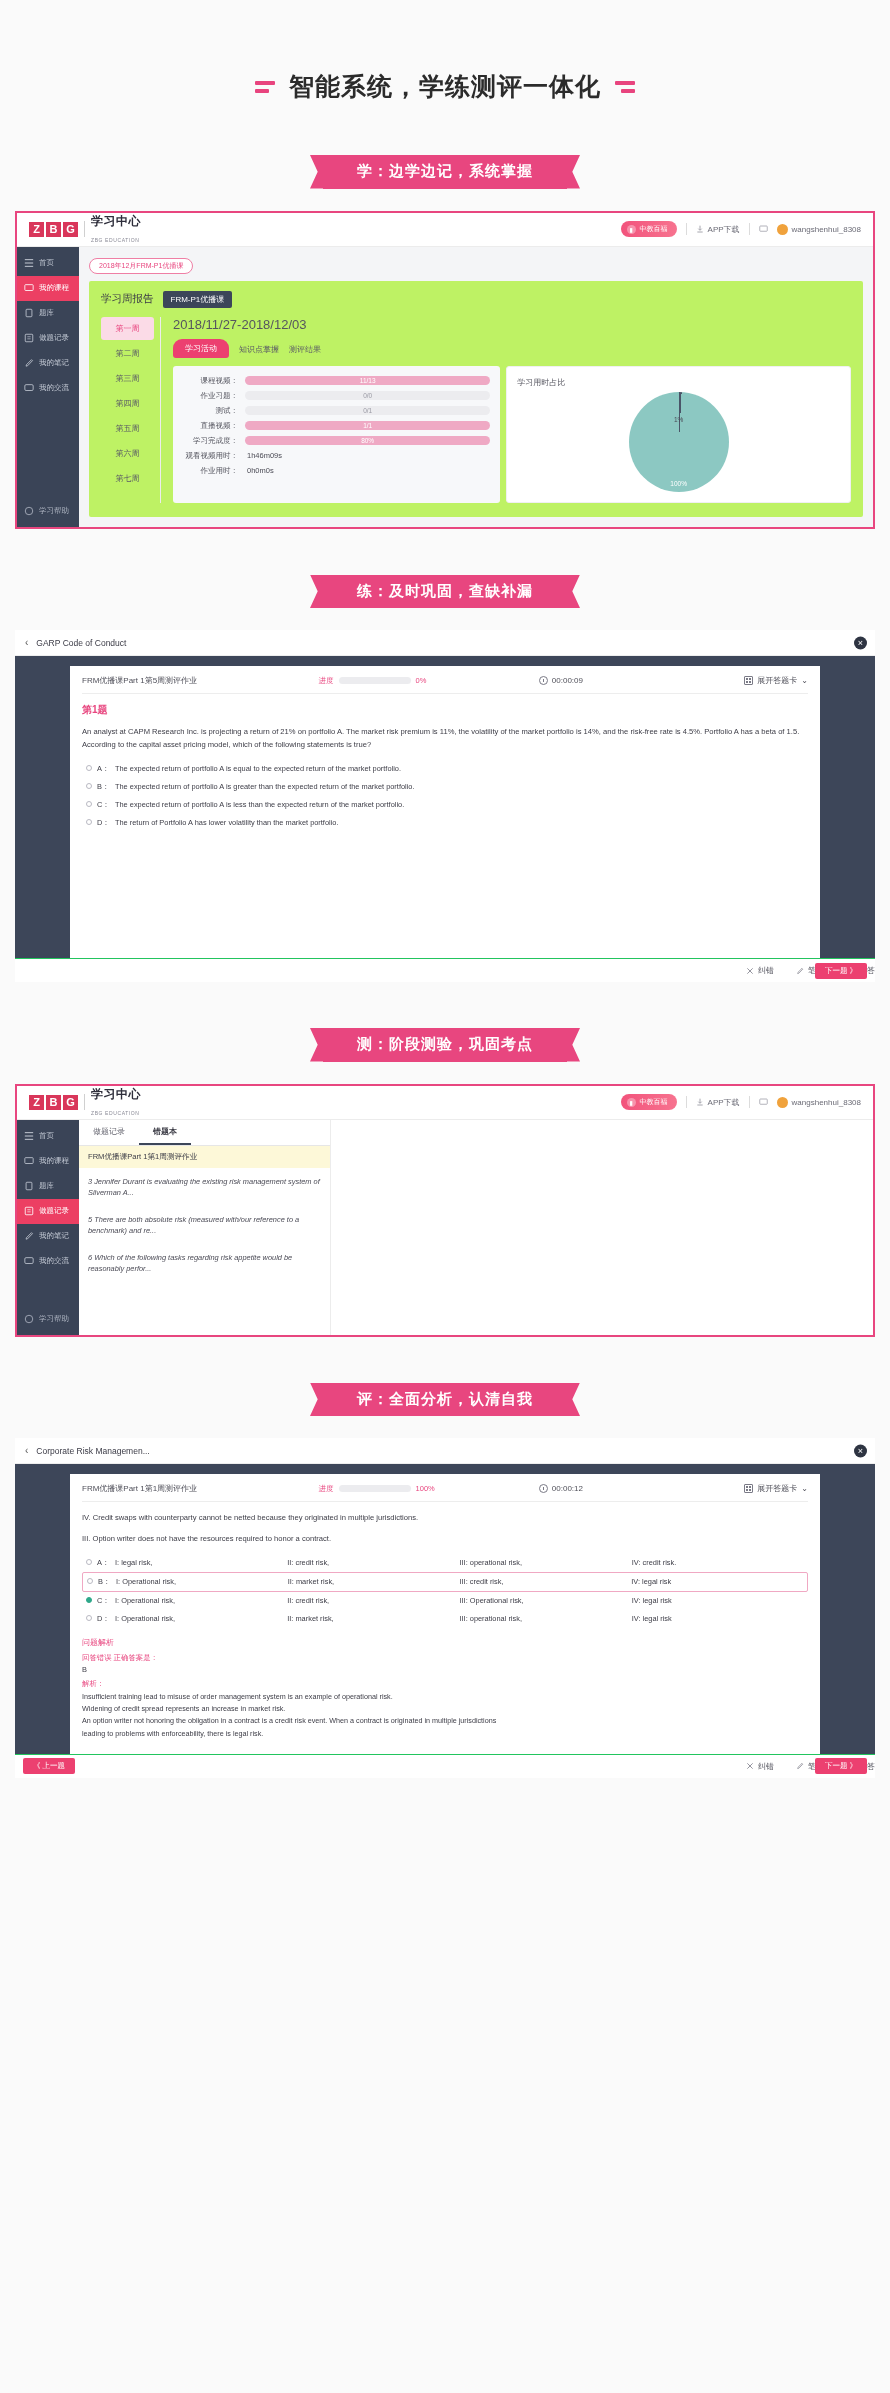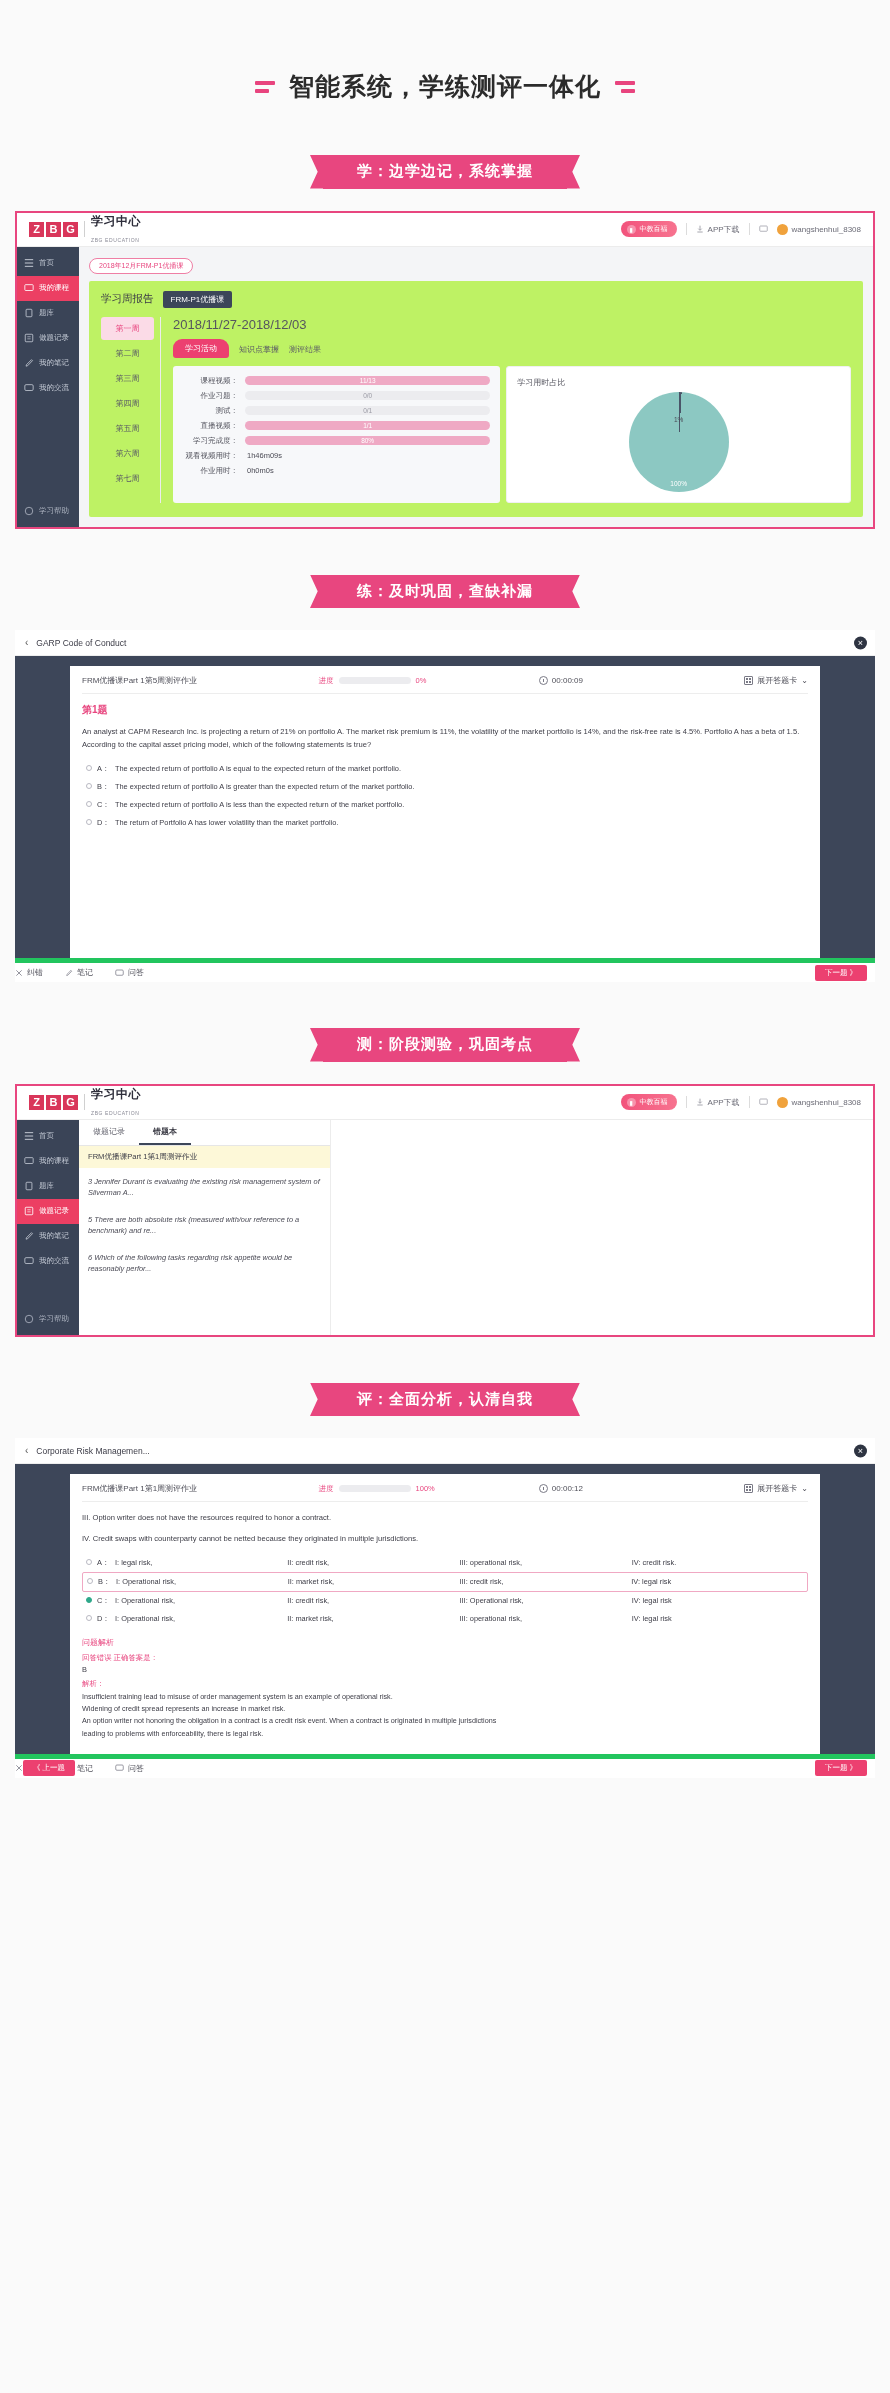--- a/index.html
+++ b/index.html
@@ -243,23 +243,23 @@
   .radio.sel { background: #2fa88a; border-color: #2fa88a; }
   .opt.boxed { border: 1px solid #f0a8c3; border-radius: 2px; }
   .opt .lk { width: 13px; flex: none; }
   .opt-cols { display: flex; flex: 1; }
   .opt-cols span { flex: 1; }
 
   .quiz-tall { height: 112px; }
 
   .quiz-bottom {
     height: 24px; background: #fff;
-    display: flex; align-items: center; justify-content: flex-start;
+    display: flex; align-items: center; justify-content: flex-end;
     gap: 22px; font-size: 8px; color: #55555f;
-    position: relative; border-top: 5px solid #22c55e;
+    position: relative; border-top: 1px solid #22c55e;
   }
   .qb-item { display: flex; align-items: center; gap: 4px; }
   .next-btn {
     position: absolute; right: 8px; top: 50%; transform: translateY(-50%);
     background: #ec4070; color: #fff; font-size: 7.5px;
     padding: 3px 10px; border-radius: 2px;
   }
   .prev-btn {
     position: absolute; left: 8px; top: 50%; transform: translateY(-50%);
     background: #ec4070; color: #fff; font-size: 7.5px;
@@ -727,22 +727,22 @@
                   <i></i>
                   <i></i>
                   <i></i>
                   <i></i>
                 </span>
               <span>展开答题卡</span>
               <span>⌄</span>
             </span>
           </div>
 
+          <div class="q-text">IV. Credit swaps with counterparty cannot be netted because they originated in multiple jurisdictions.</div>
           <div class="q-text">III. Option writer does not have the resources required to honor a contract.</div>
-          <div class="q-text">IV. Credit swaps with counterparty cannot be netted because they originated in multiple jurisdictions.</div>
 
           <div class="opt">
             <span class="radio"></span>
             <span class="lk">A：</span>
             <span class="opt-cols">
               <span>I: legal risk,</span>
               <span>II: credit risk,</span>
               <span>III: operational risk,</span>
               <span>IV: credit risk.</span>
             </span>

